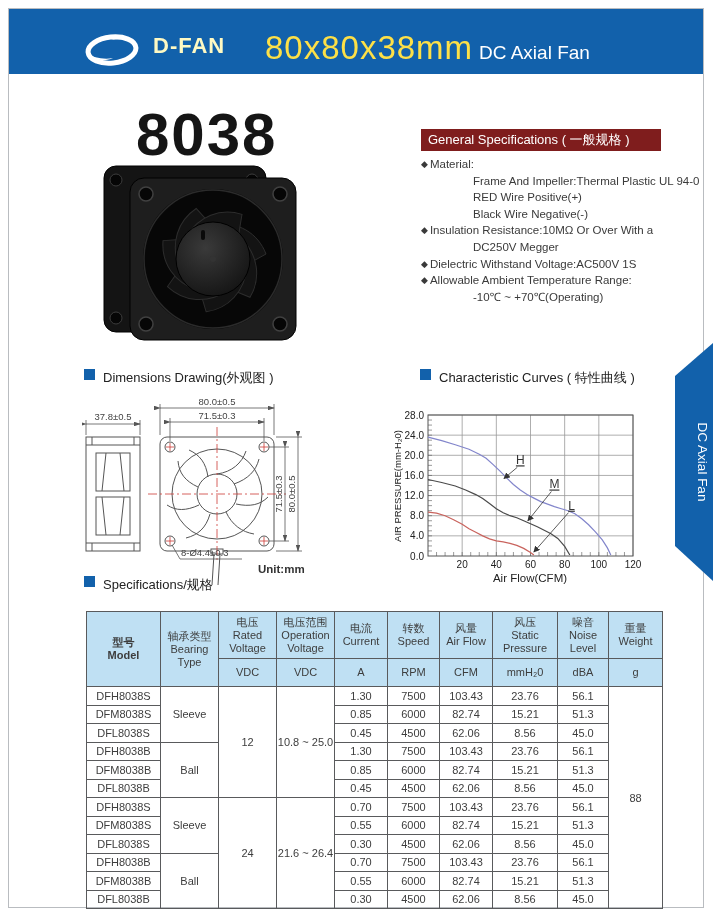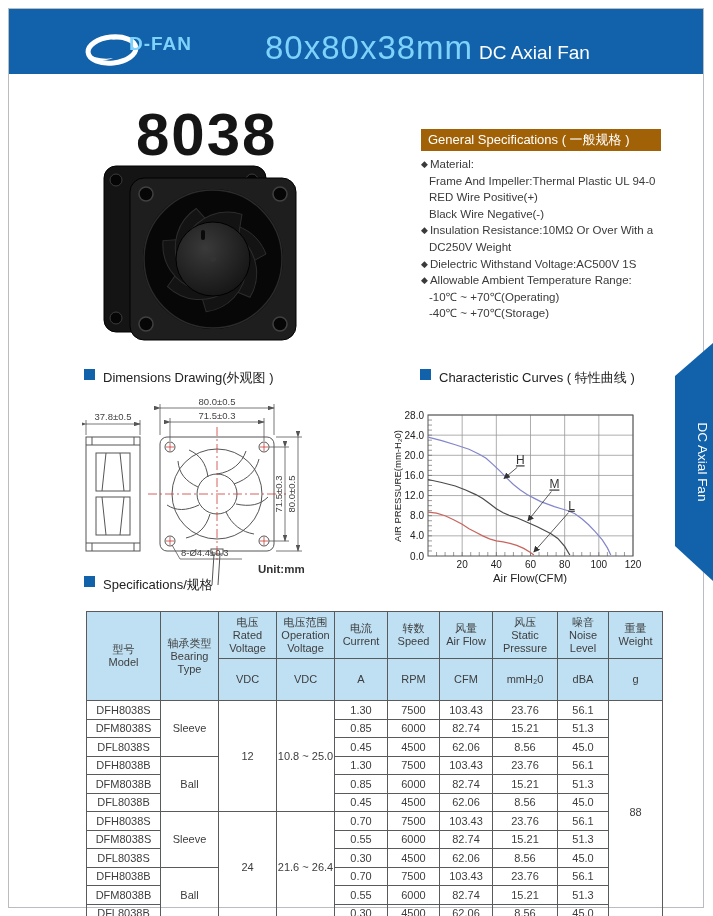--- a/index.html
+++ b/index.html
@@ -2,48 +2,48 @@
 <html><head>
 <meta charset="utf-8">
 <style>
   html,body{margin:0;padding:0;}
   body{width:713px;height:916px;position:relative;background:#fff;
        font-family:"Liberation Sans",sans-serif;overflow:hidden;}
   .frame{position:absolute;left:8px;top:8px;width:696px;height:900px;
          border:1px solid #b9bcc0;box-sizing:border-box;}
   
   .hdr{position:absolute;left:9px;top:9px;width:694px;height:65px;background:#1261ab;}
-  .hdr .brand{position:absolute;left:120px;top:24px;color:#7dd3fc;font-size:19px;font-weight:bold;letter-spacing:1px;}
-  .hdr .size{position:absolute;left:256px;top:20px;color:#7dd3fc;font-size:33px;letter-spacing:1px;}
+  .hdr .brand{position:absolute;left:144px;top:24px;color:#fef9c3;font-size:22px;font-weight:bold;letter-spacing:1px;}
+  .hdr .size{position:absolute;left:256px;top:20px;color:#fde047;font-size:33px;letter-spacing:1px;}
   .hdr .prod{position:absolute;left:470px;top:33px;color:#fff;font-size:19px;}
   .logo{position:absolute;left:74px;top:21px;}
   
   .model-title{position:absolute;left:136px;top:100px;font-size:60px;font-weight:bold;color:#151515;letter-spacing:2px;}
   
-  .gs-title{position:absolute;left:421px;top:129px;width:240px;height:22px;background:#a16207;
+  .gs-title{position:absolute;left:421px;top:129px;width:240px;height:22px;background:#7f1d1d;
             color:#fff;font-size:13px;line-height:22px;padding-left:7px;box-sizing:border-box;}
   .gs-list{position:absolute;left:421px;top:156px;width:268px;font-size:11.5px;color:#3a3a3a;}
   .gs-list .ln{line-height:16.6px;white-space:nowrap;}
-  .gs-list .ln.ind{padding-left:8px;}
+  .gs-list .ln.ind{padding-left:8px;margin-left:44px;}
   .gs-list .blt{font-size:9px;margin-right:2px;vertical-align:1px;}
   
   .sec{position:absolute;font-size:13px;color:#222;display:flex;align-items:flex-start;}
   .sec .sq{width:11px;height:11px;background:#1261ab;margin-right:8px;flex:none;}
   .sec.dims{left:84px;top:369px;}
   .sec.curves{left:420px;top:369px;}
   .sec.specs{left:84px;top:576px;}
   
   .side-tab{position:absolute;left:675px;top:343px;}
   
   table.spec{position:absolute;left:86px;top:611px;border-collapse:collapse;table-layout:fixed;
              font-size:11px;color:#3d3d3d;}
   table.spec th,table.spec td{border:1px solid #595a5c;text-align:center;vertical-align:middle;padding:0;}
   table.spec thead th{background:#bfe0f3;font-weight:normal;line-height:13px;}
   table.spec .hr1{height:47px;}
-  table.spec .hr2{height:42px;}
+  table.spec .hr2{height:28px;}
   table.spec tbody tr{height:18.5px;}
   svg text{font-family:"Liberation Sans",sans-serif;}
 </style>
 </head>
 <body>
 
 <div class="frame"></div>
 
 <div class="hdr">
   <svg class="logo" width="56" height="40" viewBox="0 0 56 40">
@@ -92,25 +92,24 @@
   <circle cx="182" cy="166" r="7" fill="#060606" stroke="#404040" stroke-width="1.5"></circle>
 </svg>
 
 <div class="gs-title">General Specifications ( 一般规格 )</div>
 <div class="gs-list" id="gs-list">
     <div class="ln"><span class="blt">◆</span>Material:</div>
     <div class="ln ind">Frame And Impeller:Thermal Plastic UL 94-0</div>
     <div class="ln ind">RED Wire Positive(+)</div>
     <div class="ln ind">Black Wire Negative(-)</div>
     <div class="ln"><span class="blt">◆</span>Insulation Resistance:10MΩ Or Over With a</div>
-    <div class="ln ind">DC250V Weight</div>
+    <div class="ln ind">DC250V Megger</div>
     <div class="ln"><span class="blt">◆</span>Dielectric Withstand Voltage:AC500V 1S</div>
     <div class="ln"><span class="blt">◆</span>Allowable Ambient Temperature Range:</div>
     <div class="ln ind">-10℃ ~ +70℃(Operating)</div>
-    <div class="ln ind">-40℃ ~ +70℃(Storage)</div>
   </div>
 
 <div class="sec dims">
   <span class="sq"></span>
   <span>Dimensions Drawing(外观图 )</span>
 </div>
 
 <svg style="position:absolute;left:82px;top:393px;" width="235" height="195" viewBox="0 0 235 195">
   <defs>
     <marker id="darr" markerWidth="9" markerHeight="6" refX="8" refY="3" orient="auto">
@@ -325,21 +324,21 @@
       <col style="width:58px">
     <col style="width:53px">
       <col style="width:52px">
       <col style="width:53px">
       <col style="width:65px">
     <col style="width:51px">
       <col style="width:54px">
   </colgroup>
   <thead id="spec-thead">
       <tr class="hr1">
-        <th rowspan="2" style="white-space: pre-line;">型号
+        <th rowspan="2" style="white-space: pre-line; font-weight: bold;">型号
 Model</th>
         <th rowspan="2" style="white-space: pre-line;">轴承类型
 Bearing
 Type</th>
         <th style="white-space: pre-line; margin-left: 38px;">电压
 Rated
 Voltage</th>
         <th style="white-space: pre-line;">电压范围
 Operation
 Voltage</th>

